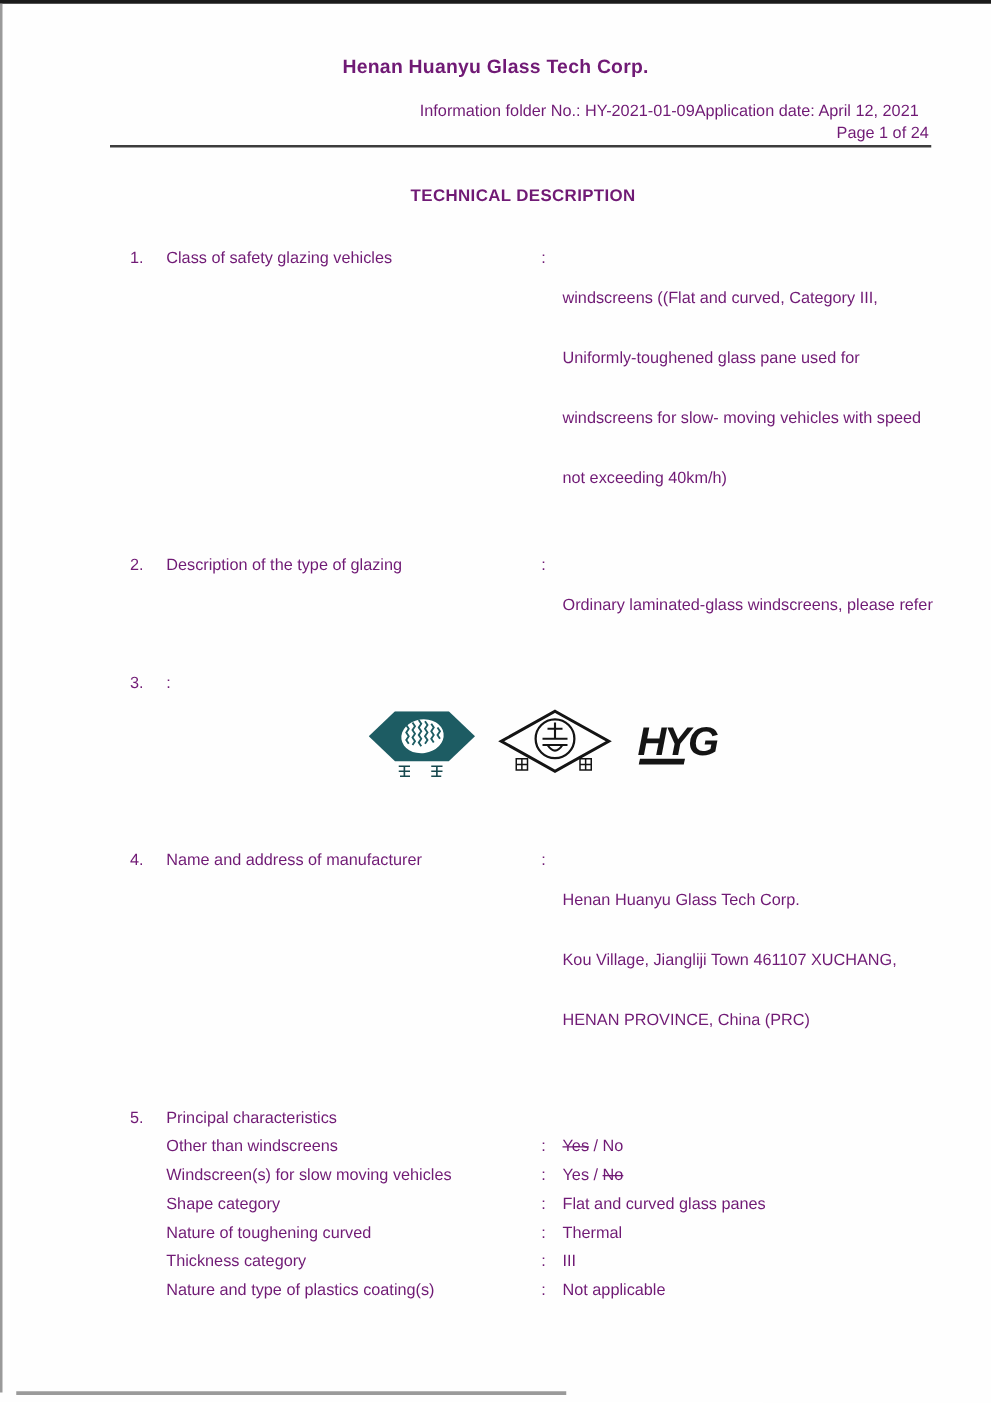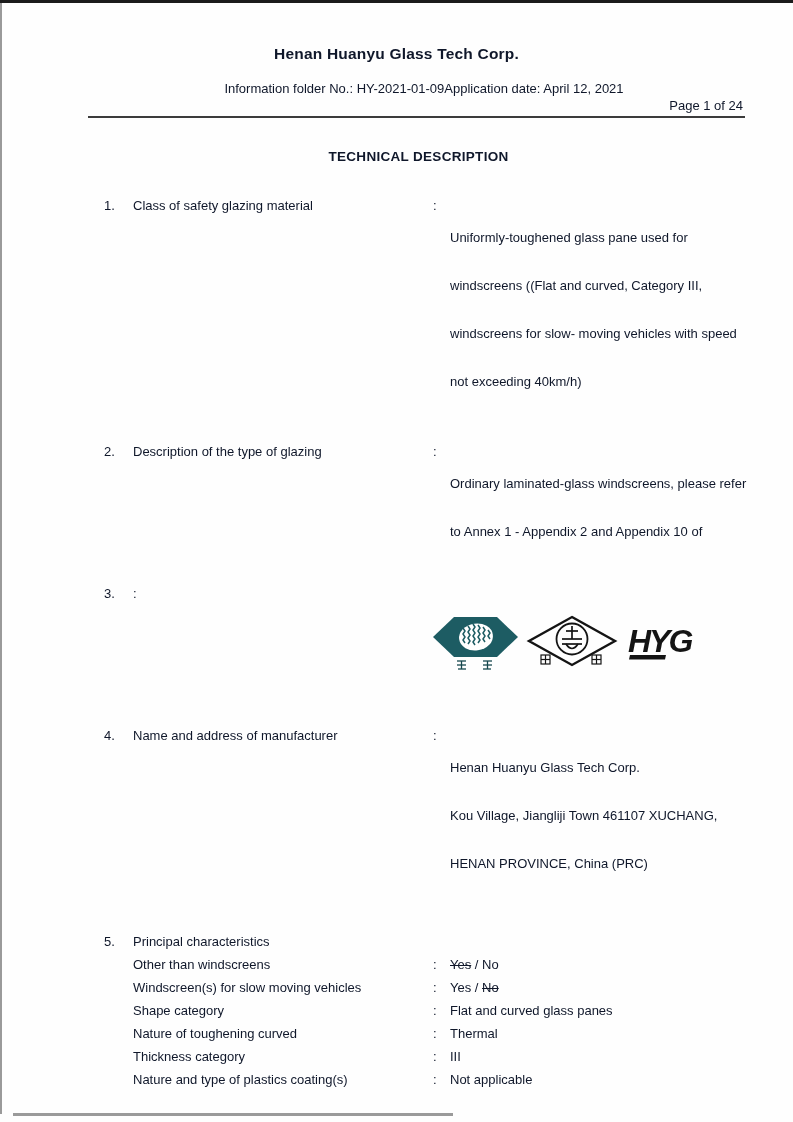--- a/index.html
+++ b/index.html
@@ -1,45 +1,45 @@
 <!DOCTYPE html>
 <html><head>
 <meta charset="utf-8">
 <style>
   html,body{margin:0;padding:0;background:#ffffff;}
   .page{
     position:relative; width:793px; height:1122px; background:#fefefe;
     font-family:"Liberation Sans","DejaVu Sans",sans-serif;
-    font-size:13px; line-height:16px; color:#0f172a; overflow:hidden;
+    font-size:13px; line-height:16px; color:#701a75; overflow:hidden;
   }
   .topbar{position:absolute;top:0;left:0;width:793px;height:3px;background:#1b1b1b;}
   .leftbar{position:absolute;top:3px;left:0;width:2px;height:1111px;background:#9a9a9a;}
   .bottombar{position:absolute;bottom:6px;left:13px;width:440px;height:3px;background:#9a9a9a;}
 
   .company{margin-top:46px;text-align:center;font-size:15.5px;font-weight:bold;letter-spacing:.2px;}
-  .meta{display:flex;justify-content:center;margin:19px 58px 0 113px;}
+  .meta{display:flex;justify-content:flex-end;margin:19px 58px 0 113px;}
   .pageno{text-align:right;margin:1px 50px 0 0;padding-left:28px;}
   .rule{margin:2px 48px 0 88px;border-top:2px solid #3c3c3c;height:0;}
   .sectitle{margin-top:31px;text-align:center;font-size:13.5px;font-weight:bold;letter-spacing:.3px;padding-left:44px;}
 
   .items{margin-top:33px;}
   .item{display:grid;grid-template-columns:29px 300px 17px 1fr;margin:0 40px 22px 104px;align-items:start;}
   .ihead{display:grid;grid-template-columns:29px 1fr;margin:0 40px 7px 104px;}
   .srow{display:grid;grid-template-columns:300px 17px 1fr;margin:0 40px 7px 133px;align-items:start;}
   .num{}
   .lbl,.rlbl{white-space:pre-wrap;}
   .col{}
   .val{white-space:pre-wrap;}
   .vline{display:block;}
   .strike{text-decoration:line-through;text-decoration-thickness:1.3px;}
 
   .mb14{margin-bottom:14px;} .mb24{margin-bottom:24px;} .mb30{margin-bottom:30px;}
   .mt8{margin-top:8px;}
 
-  .logos{display:flex;align-items:center;gap:7px;margin-top:-4px;}
+  .logos{display:flex;align-items:center;gap:17px;margin-top:-4px;justify-content:center;}
   .logo{flex:0 0 auto;}
 </style>
 </head>
 <body>
 
 <div class="page">
   <div class="topbar"></div>
   <div class="leftbar"></div>
   <div class="bottombar"></div>
 
@@ -51,37 +51,36 @@
   </div>
   <div class="pageno">Page 1 of 24</div>
   <div class="rule"></div>
 
   <div class="sectitle">TECHNICAL DESCRIPTION</div>
 
   <div class="items">
 
     <div class="item">
       <span class="num">1.</span>
-      <span class="lbl">Class of safety glazing material</span>
+      <span class="lbl">Class of safety glazing vehicles</span>
       <span class="col">:</span>
       <span class="val">
+        <span class="vline">windscreens ((Flat and curved, Category III,</span>
         <span class="vline">Uniformly-toughened glass pane used for</span>
-        <span class="vline">windscreens ((Flat and curved, Category III,</span>
         <span class="vline">windscreens for slow- moving vehicles with speed</span>
         <span class="vline">not exceeding 40km/h)</span>
       </span>
     </div>
 
     <div class="item mb14">
       <span class="num">2.</span>
       <span class="lbl">Description of the type of glazing</span>
       <span class="col">:</span>
       <span class="val">
         <span class="vline">Ordinary laminated-glass windscreens, please refer</span>
-        <span class="vline">to Annex 1 - Appendix 2 and Appendix 10 of</span>
       </span>
     </div>
 
     <div class="item mb24">
       <span class="num">3.</span>
       <span class="col">:</span>
       <span class="val">
         <span class="logos">
           
           <svg class="logo" width="86" height="53" viewBox="0 0 86 53">

